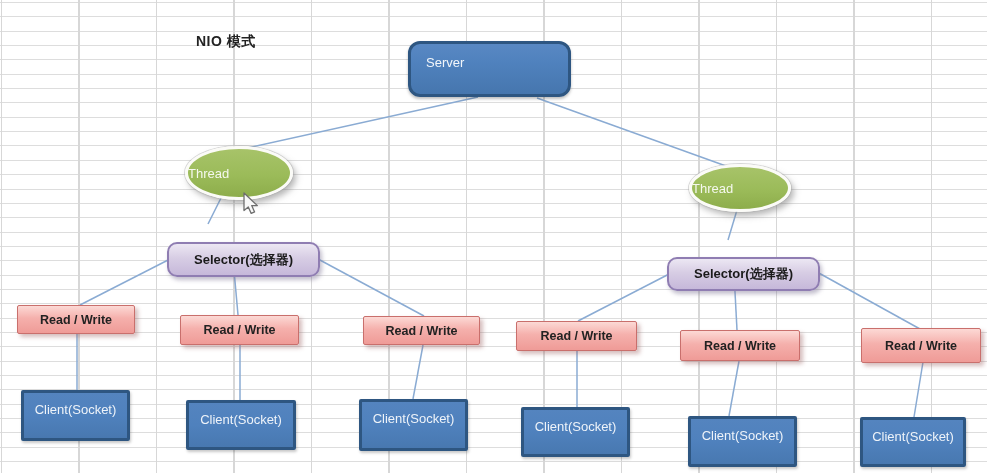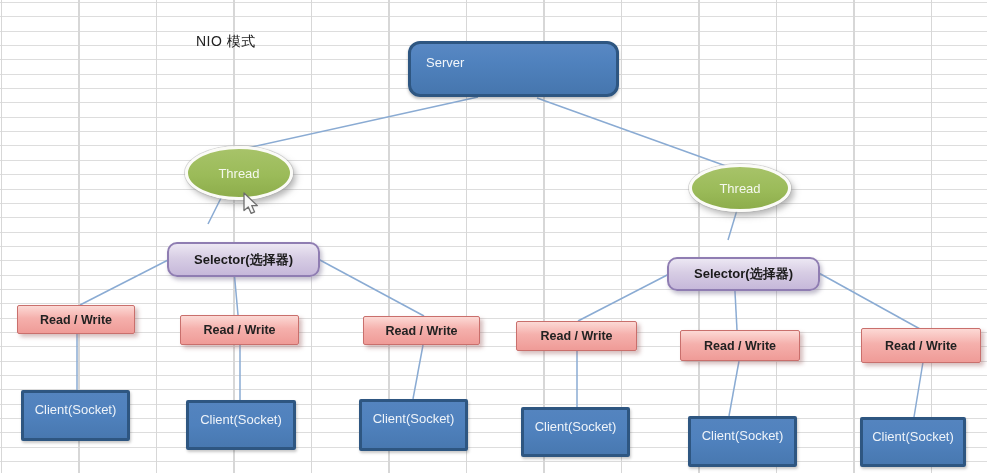--- a/index.html
+++ b/index.html
@@ -11,36 +11,36 @@
       repeating-linear-gradient(to right,#d7d7d7 0,#d7d7d7 1px,transparent 1px,transparent 77.5px),
       repeating-linear-gradient(to bottom,#dddddd 0,#dddddd 1px,transparent 1px,transparent 14.35px);
     background-position:1px 2px;
   }
   .connectors{position:absolute;left:0;top:0;z-index:1;}
   .connectors line{stroke:#8aabd3;stroke-width:1.5;}
   .node{position:absolute;z-index:2;box-sizing:border-box;}
 
   .title{
     position:absolute;left:196px;top:33px;z-index:2;
-    font-size:14px;font-weight:normal;color:#222222;letter-spacing:.5px;
+    font-size:14px;font-weight:bold;color:#222222;letter-spacing:.5px;
   }
 
   .server{
     background:linear-gradient(to bottom,#5988c3 0%,#4f81bd 40%,#4676ae 100%);
     border:3px solid #2e5681;border-radius:12px;
     color:#f2f6fa;font-size:13px;
     padding:11px 0 0 15px;
     box-shadow:0 2px 3px rgba(0,0,0,.25);
   }
 
   .ellipse{
     background:linear-gradient(to bottom,#a7c369 0%,#9bbb59 55%,#8dad4b 100%);
     border:3px solid #fbfbf7;border-radius:50%;
     color:#f5f8ee;font-size:13px;
-    display:flex;align-items:center;justify-content:center;
+    display:flex;align-items:center;justify-content:flex-start;
     box-shadow:0 0 0 1px rgba(170,170,170,.45),3px 4px 6px rgba(110,110,110,.5);
   }
 
   .selector{
     background:linear-gradient(to bottom,#ece7f3 0%,#d7cde4 45%,#c6b8da 100%);
     border:2px solid #8f7db2;border-radius:10px;
     color:#1a1a1a;font-size:13px;font-weight:bold;
     display:flex;align-items:center;justify-content:center;
     box-shadow:2px 3px 4px rgba(120,110,145,.45);
     margin-top:18px;
@@ -84,21 +84,21 @@
     <line x1="77" y1="334" x2="77" y2="390"></line>
     <line x1="240" y1="345" x2="240" y2="400"></line>
     <line x1="423" y1="345" x2="413" y2="399"></line>
     <line x1="577" y1="351" x2="577" y2="407"></line>
     <line x1="739" y1="361" x2="729" y2="416"></line>
     <line x1="923" y1="362" x2="914" y2="417"></line>
   </svg>
 
   <div class="title">NIO 模式</div>
 
-  <div class="node server" style="left:408px;top:41px;width:211px;height:56px;">
+  <div class="node server" style="left:408px;top:41px;width:163px;height:56px;">
     <span>Server</span>
   </div>
 
   <div class="node ellipse" style="left:185px;top:146px;width:108px;height:54px;">
     <span>Thread</span>
   </div>
 
   <div class="node ellipse" style="left:689px;top:164px;width:102px;height:48px;">
     <span>Thread</span>
   </div>

